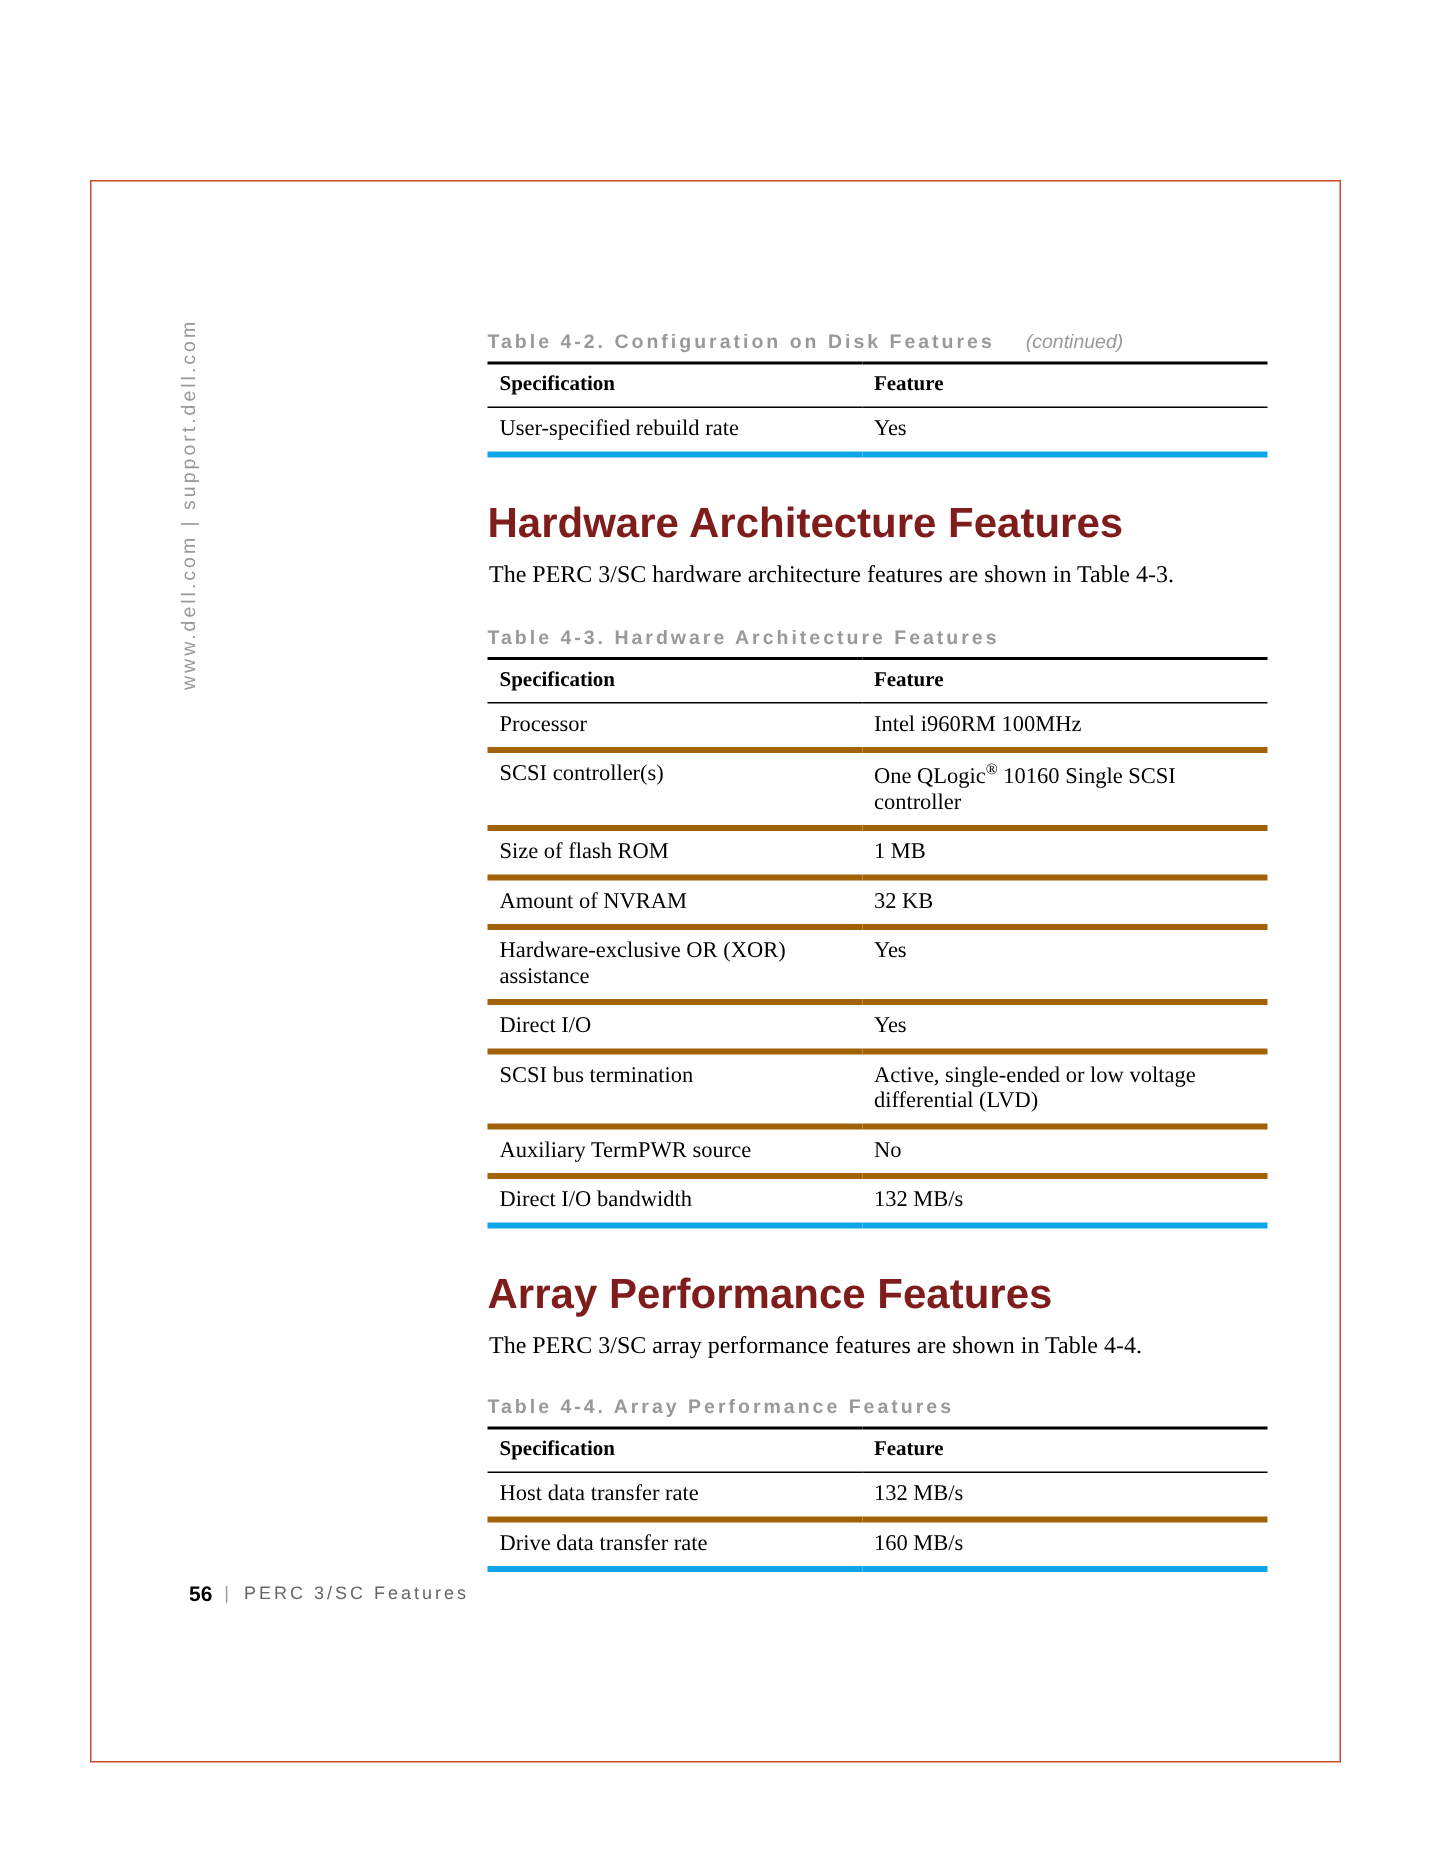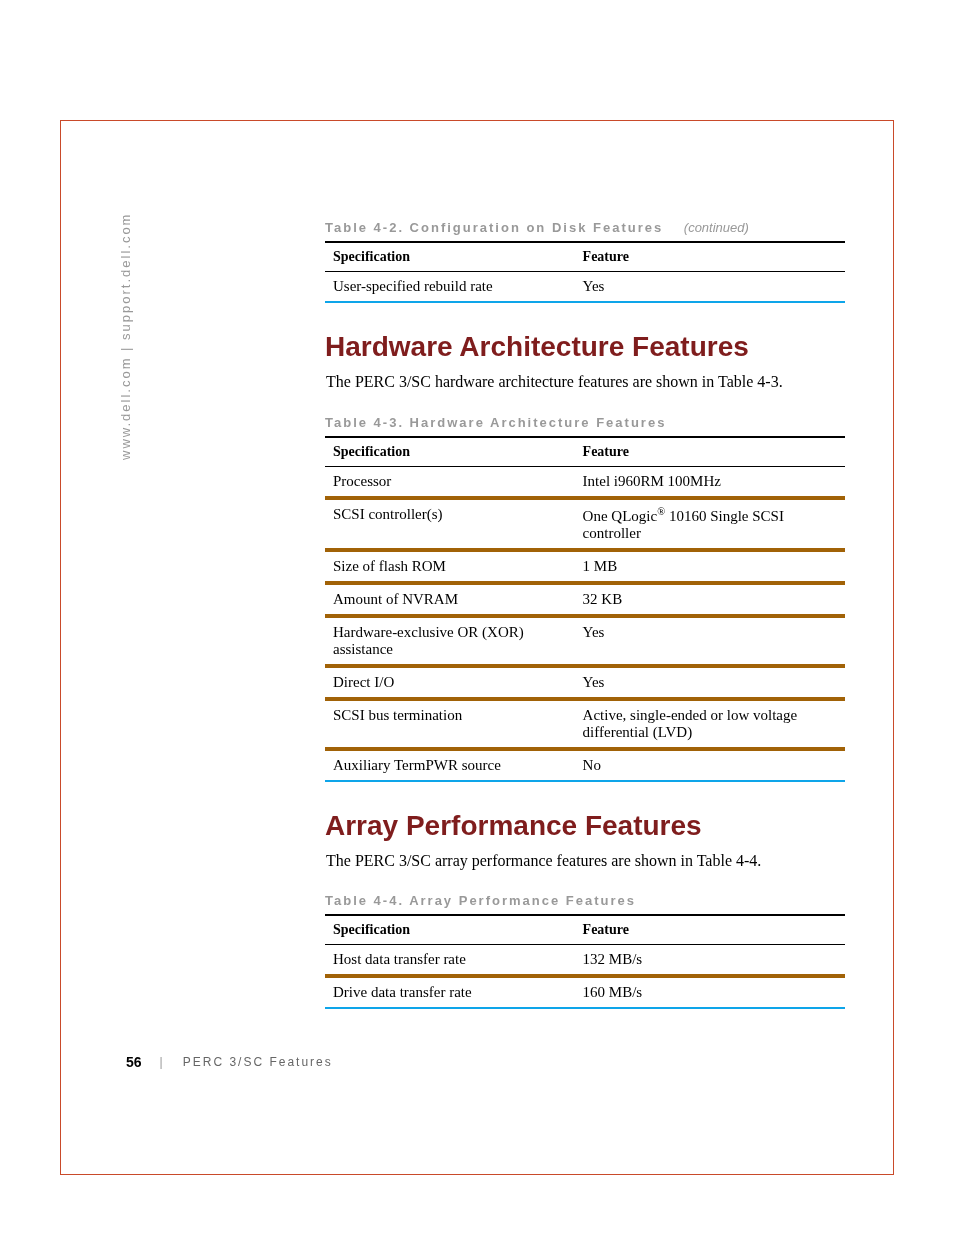--- a/index.html
+++ b/index.html
@@ -69,21 +69,21 @@
     border-top: 2px solid #000;
     border-bottom: 1px solid #000;
   }
   table.spec td {
     font-family: Georgia, 'Times New Roman', serif;
     padding: 6px 8px;
     vertical-align: top;
     border-bottom: 4px solid #a16207;
   }
   table.spec tr:last-child td {
-    border-bottom: 2px solid #0ea5e9;
+    border-bottom: 4px solid #0ea5e9;
   }
   .col-spec { width: 48%; }
   .col-feat { width: 52%; }
   h1 {
     font-family: 'Trebuchet MS', Arial, sans-serif;
     font-weight: bold;
     font-size: 28px;
     margin: 18px 0 8px 0;
     color: #7f1d1d;
   }
@@ -97,21 +97,21 @@
   .footer {
     position: absolute;
     bottom: 165px;
     left: 126px;
     font-family: 'Trebuchet MS', Arial, sans-serif;
     font-size: 12px;
     letter-spacing: 2px;
     color: #666;
     display: flex;
     align-items: center;
-    gap: 18px;
+    gap: 8px;
   }
   .footer .pg {
     font-weight: bold;
     color: #000;
     letter-spacing: 0;
     font-size: 14px;
   }
   .footer .pipe {
     color: #999;
   }
@@ -180,20 +180,24 @@
         <td>Yes</td>
       </tr>
       <tr>
         <td>SCSI bus termination</td>
         <td>Active, single-ended or low voltage differential (LVD)</td>
       </tr>
       <tr>
         <td>Auxiliary TermPWR source</td>
         <td>No</td>
       </tr>
+      <tr>
+        <td>Direct I/O bandwidth</td>
+        <td>132 MB/s</td>
+      </tr>
     </tbody>
   </table>
 
   <h1>Array Performance Features</h1>
   <p class="body">The PERC 3/SC array performance features are shown in Table 4-4.</p>
 
   <div class="table-caption">Table 4-4. Array Performance Features</div>
   <table class="spec">
     <thead>
       <tr>

